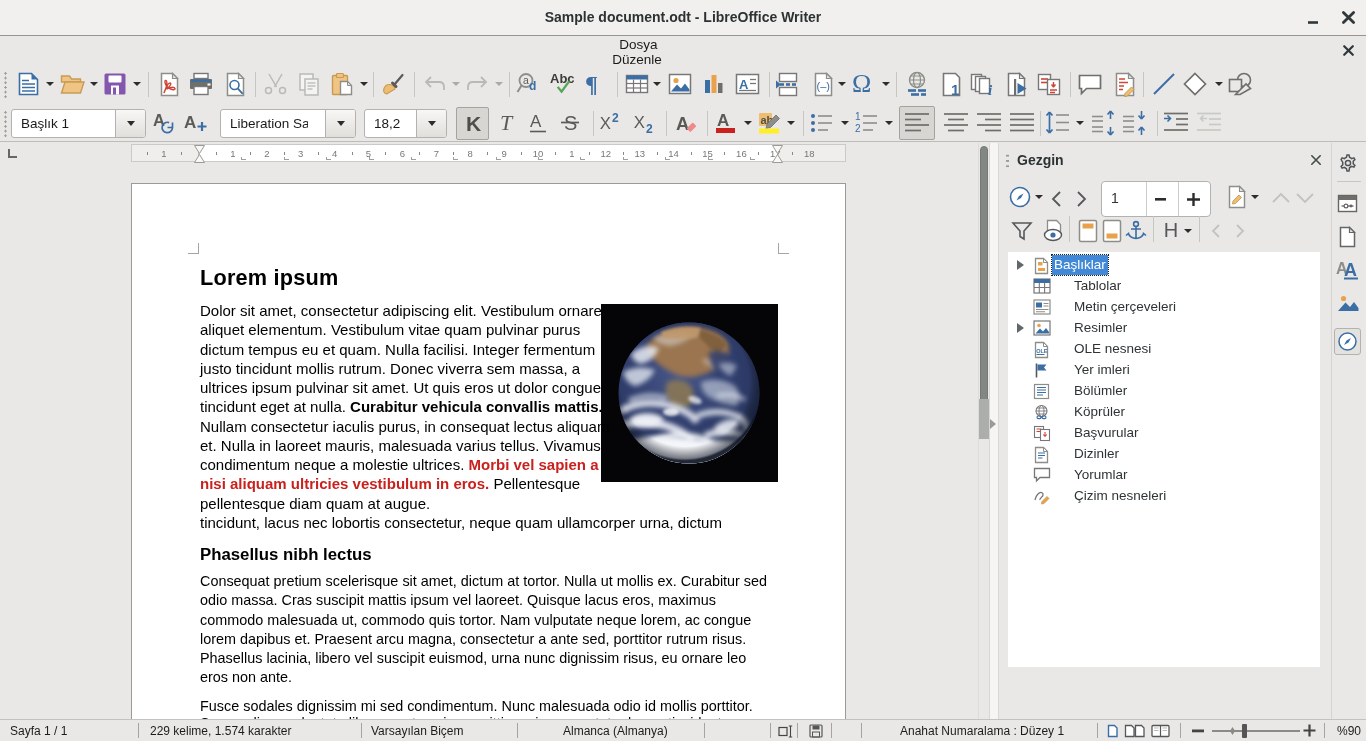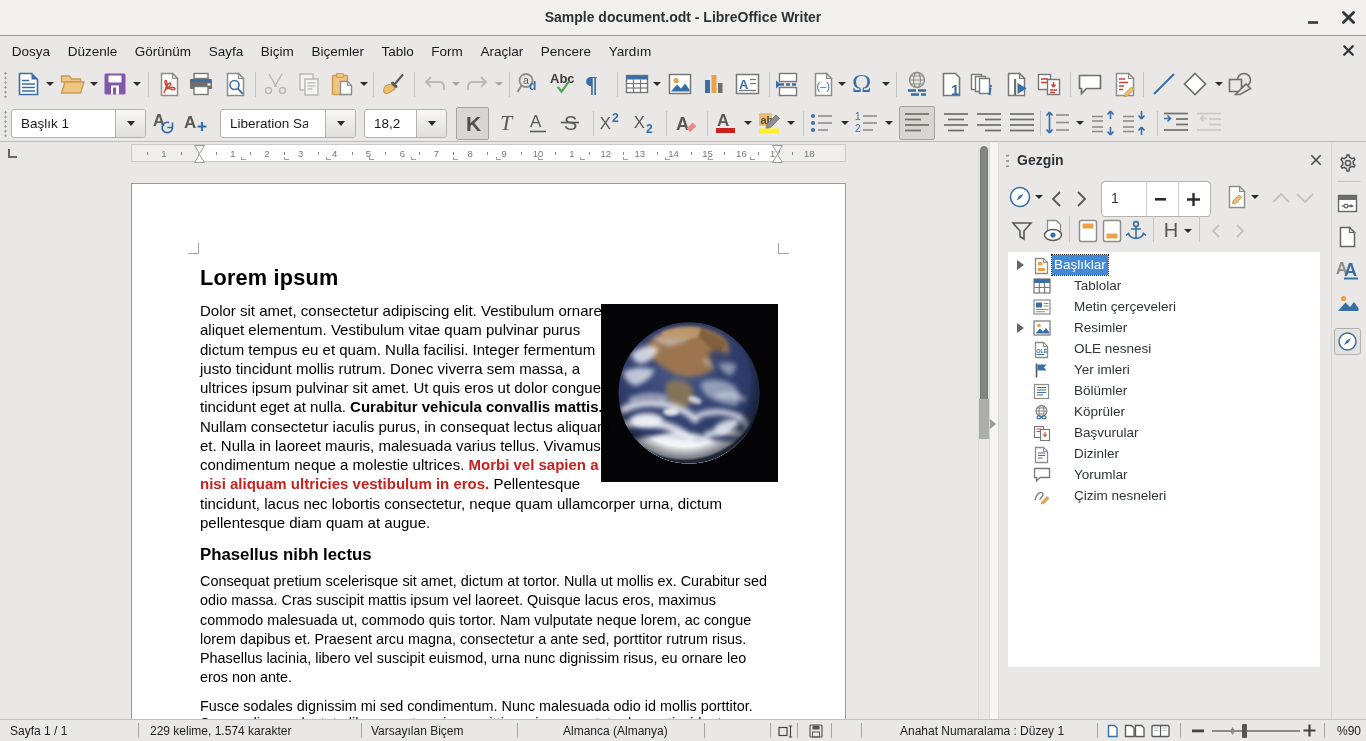--- a/index.html
+++ b/index.html
@@ -1,21 +1,21 @@
 <!DOCTYPE html>
 <html><head>
 <meta charset="utf-8">
 <style>
 * { margin:0; padding:0; box-sizing:border-box; }
 html,body { width:1366px; height:741px; overflow:hidden; font-family:"Liberation Sans",sans-serif; }
 body { position:relative; background:#e9e8e6; }
 .abs { position:absolute; }
 #titlebar { left:0; top:0; width:1366px; height:36px; background:#f1f0ee; border-bottom:1px solid #96958f; }
 #title { width:100%; text-align:center; font-weight:bold; font-size:14px; color:#2c3133; line-height:34px; }
-#menubar { left:0; top:37px; width:1274px; height:28px; background:#e9e8e6; display:flex; align-items:center; font-size:13.5px; color:#1a1a1a; }
+#menubar { left:0; top:37px; width:1274px; height:28px; background:#e9e8e6; display:flex; align-items:center; font-size:13.5px; color:#1a1a1a;flex-direction:column; }
 .mi { padding:0 8.8px; }
 #tb1 { left:0; top:65px; width:1366px; height:39px; background:#e9e8e6; }
 #tb2 { left:0; top:104px; width:1366px; height:38px; background:#e9e8e6; border-bottom:1px solid #bcbcb8; }
 .grip { position:absolute; width:5px; height:28px; top:5px; left:3px;
   background-image:radial-gradient(circle, #9d9d99 1.15px, transparent 1.3px);
   background-size:5px 4.7px; background-position:0px 1px; }
 .ic { position:absolute; width:26px; height:26px; top:6px; display:flex; align-items:center; justify-content:center; }
 .ic svg { display:block; }
 .da { position:absolute; width:10px; height:26px; top:6px; display:flex; align-items:center; justify-content:center; }
 .da:after { content:""; border-left:4px solid transparent; border-right:4px solid transparent; border-top:4.5px solid #2c2c2c; }
@@ -697,22 +697,22 @@
         <div>Dolor sit amet, consectetur adipiscing elit. Vestibulum ornare</div>
 <div>aliquet elementum. Vestibulum vitae quam pulvinar purus</div>
 <div>dictum tempus eu et quam. Nulla facilisi. Integer fermentum</div>
 <div>justo tincidunt mollis rutrum. Donec viverra sem massa, a</div>
 <div>ultrices ipsum pulvinar sit amet. Ut quis eros ut dolor congue</div>
 <div>tincidunt eget at nulla. <b>Curabitur vehicula convallis mattis.</b></div>
 <div>Nullam consectetur iaculis purus, in consequat lectus aliquam</div>
 <div>et. Nulla in laoreet mauris, malesuada varius tellus. Vivamus</div>
 <div>condimentum neque a molestie ultrices. <b style="color:#c9211e">Morbi vel sapien a</b></div>
 <div><b style="color:#c9211e">nisi aliquam ultricies vestibulum in eros.</b> Pellentesque</div>
+<div>pellentesque diam quam at augue.</div>
 <div>tincidunt, lacus nec lobortis consectetur, neque quam ullamcorper urna, dictum</div>
-<div>pellentesque diam quam at augue.</div>
       </div>
 <div style="position:absolute;left:68px;top:361px;font-size:16.8px;font-weight:bold;color:#000">Phasellus nibh lectus</div>
 <div id="p2" style="position:absolute;left:68px;top:388px;font-size:14.4px;color:#000;line-height:19.25px;white-space:nowrap">
         <div>Consequat pretium scelerisque sit amet, dictum at tortor. Nulla ut mollis ex. Curabitur sed</div>
 <div>odio massa. Cras suscipit mattis ipsum vel laoreet. Quisque lacus eros, maximus</div>
 <div>commodo malesuada ut, commodo quis tortor. Nam vulputate neque lorem, ac congue</div>
 <div>lorem dapibus et. Praesent arcu magna, consectetur a ante sed, porttitor rutrum risus.</div>
 <div>Phasellus lacinia, libero vel suscipit euismod, urna nunc dignissim risus, eu ornare leo</div>
 <div>eros non ante.</div>
       </div>

